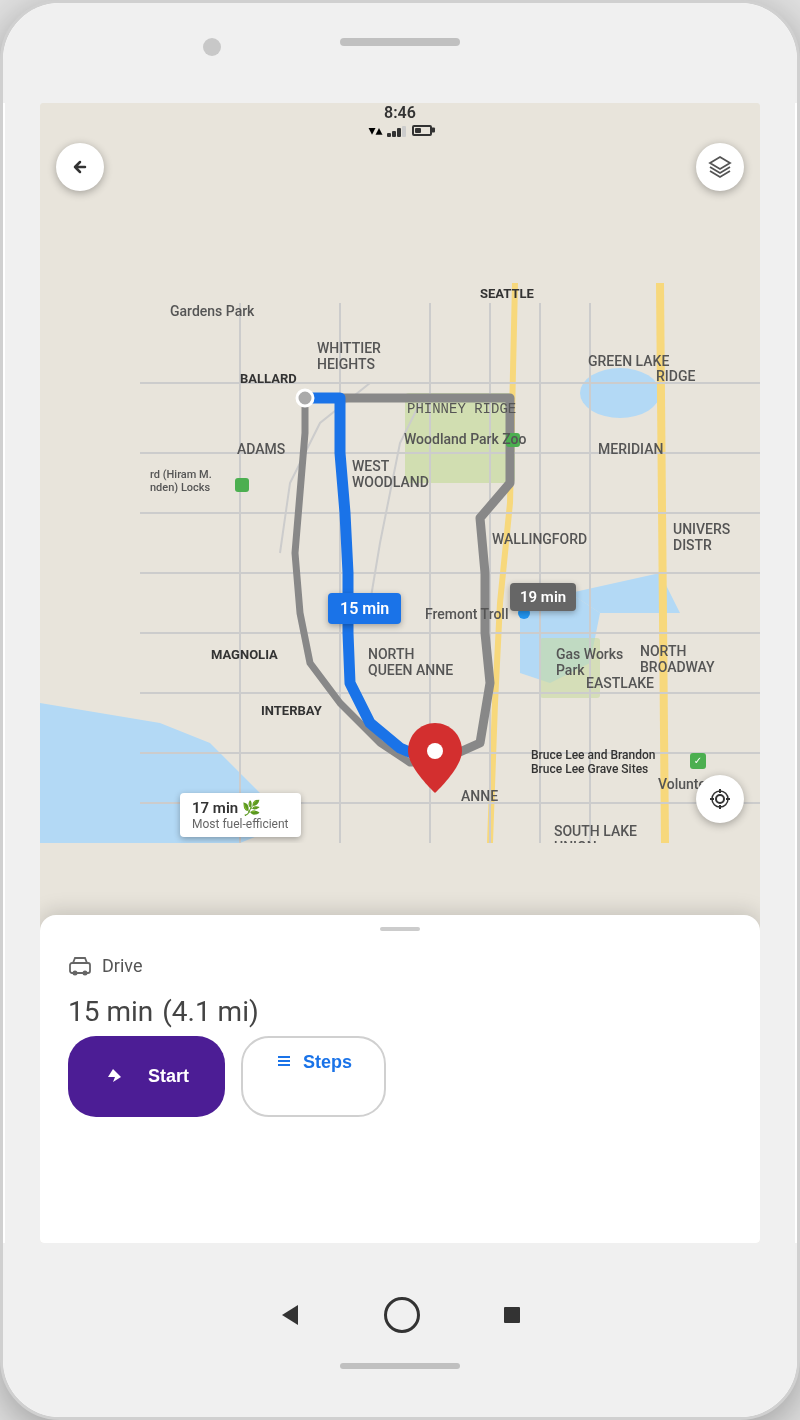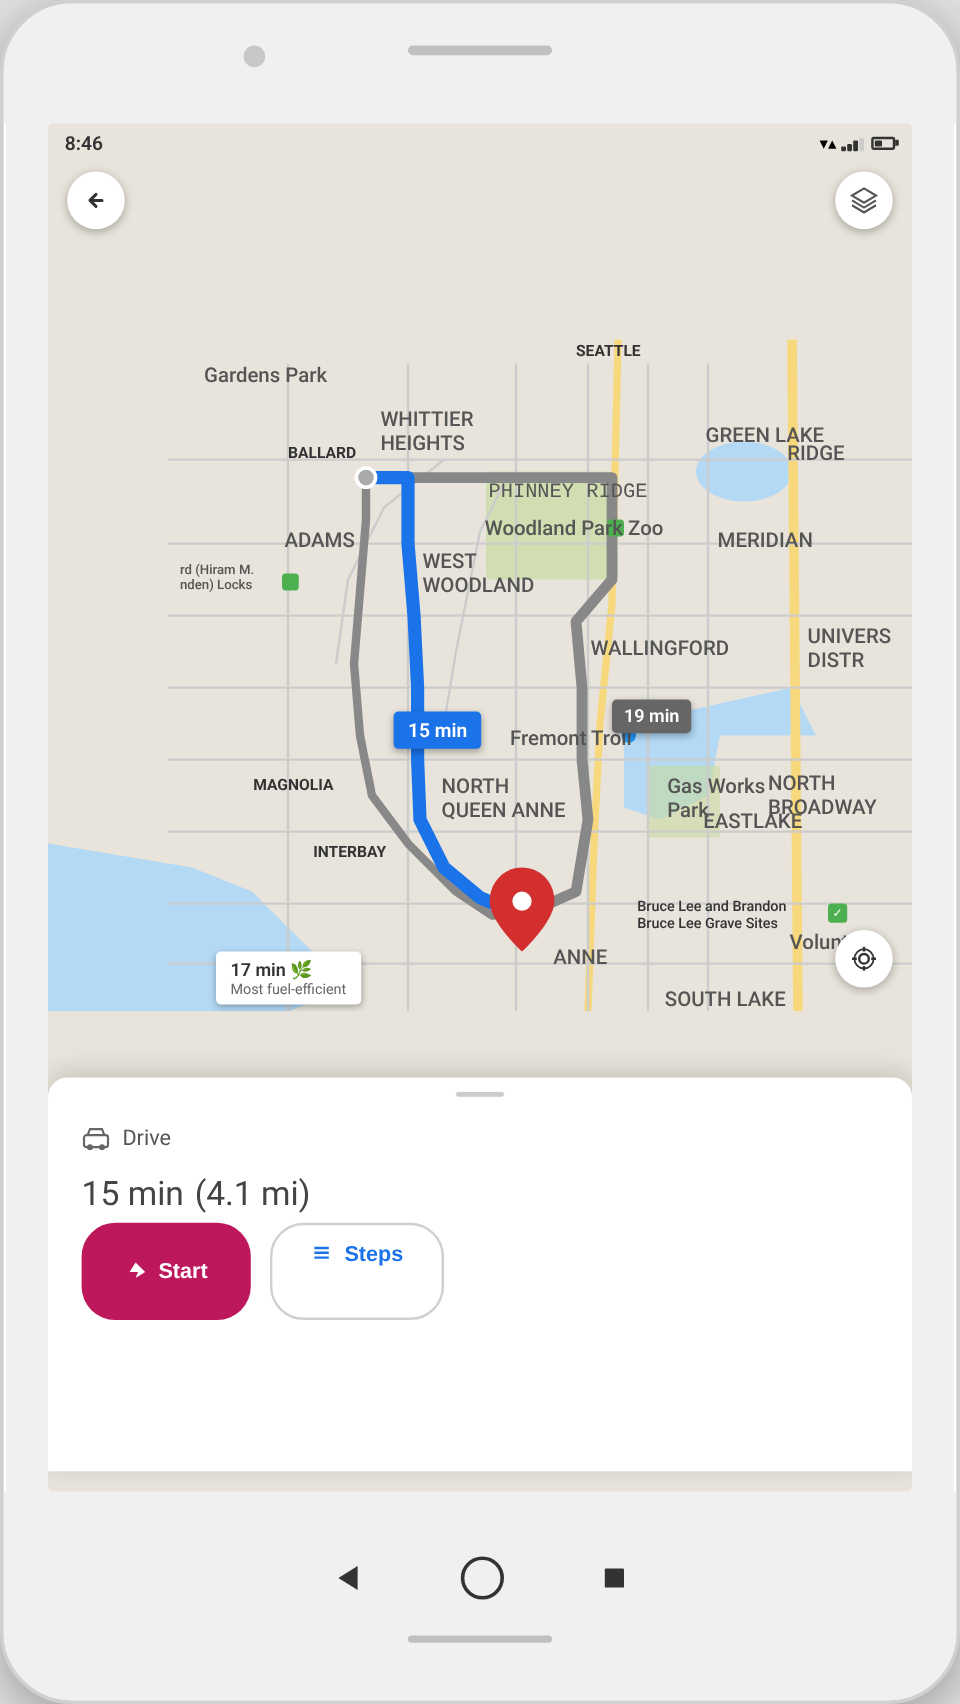--- a/index.html
+++ b/index.html
@@ -70,20 +70,21 @@
       top: 0;
       left: 0;
       right: 0;
       height: 32px;
       display: flex;
       align-items: center;
       justify-content: space-between;
       padding: 0 14px;
       z-index: 100;
       background: transparent;
+      flex-direction: column;
     }
     .status-time {
       color: #333;
       font-size: 16px;
       font-weight: 600;
     }
     .status-icons {
       display: flex;
       align-items: center;
       gap: 4px;
@@ -222,21 +223,21 @@
       white-space: nowrap;
     }
     .eco-text-line {
       color: #666;
       font-size: 12px;
       font-weight: 400;
     }
     
     .bottom-panel {
       position: absolute;
-      bottom: 17px;
+      bottom: 0;
       left: 0;
       right: 0;
       height: 328px;
       background: white;
       border-radius: 16px 16px 0 0;
       box-shadow: 0 -4px 20px rgba(0,0,0,0.15);
       z-index: 20;
       padding: 12px 28px 28px;
     }
     .panel-handle {
@@ -269,31 +270,31 @@
     .panel-subtitle {
       font-size: 16px;
       color: #666;
       margin-bottom: 28px;
     }
     .panel-buttons {
       display: flex;
       gap: 16px;
     }
     .btn-start {
-      background: #be185d;
+      background: #4c1d95;
       color: white;
       border: none;
       border-radius: 28px;
       padding: 30px 36px;
       font-size: 18px;
       font-weight: 600;
       cursor: pointer;
       display: flex;
       align-items: center;
-      gap: 10px;
+      gap: 26px;
     }
     .btn-steps {
       background: white;
       color: #1a73e8;
       border: 2px solid #d0d0d0;
       border-radius: 28px;
       padding: 14px 32px;
       font-size: 18px;
       font-weight: 600;
       cursor: pointer;
@@ -334,21 +335,21 @@
     .bottom-bar {
       width: 120px;
       height: 6px;
       background: #c0c0c0;
       border-radius: 3px;
       margin-top: 10px;
     }
     
     .map-label {
       position: absolute;
-      font-size: 17px;
+      font-size: 14px;
       color: #555;
       font-weight: 500;
       white-space: nowrap;
       pointer-events: none;
     }
     .map-label-bold {
       position: absolute;
       font-size: 13px;
       color: #333;
       font-weight: 700;

